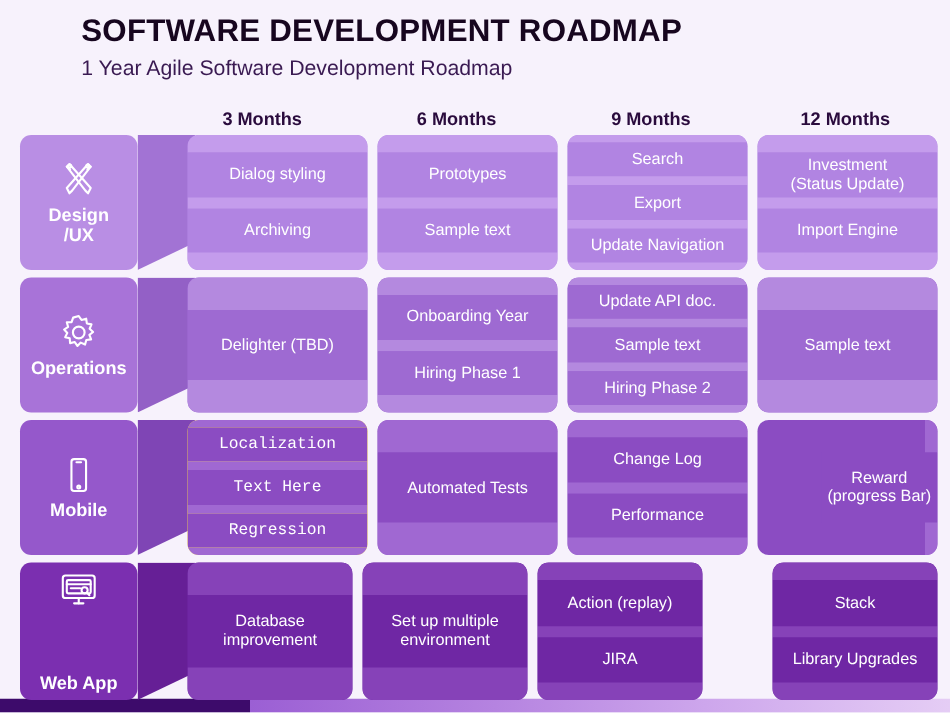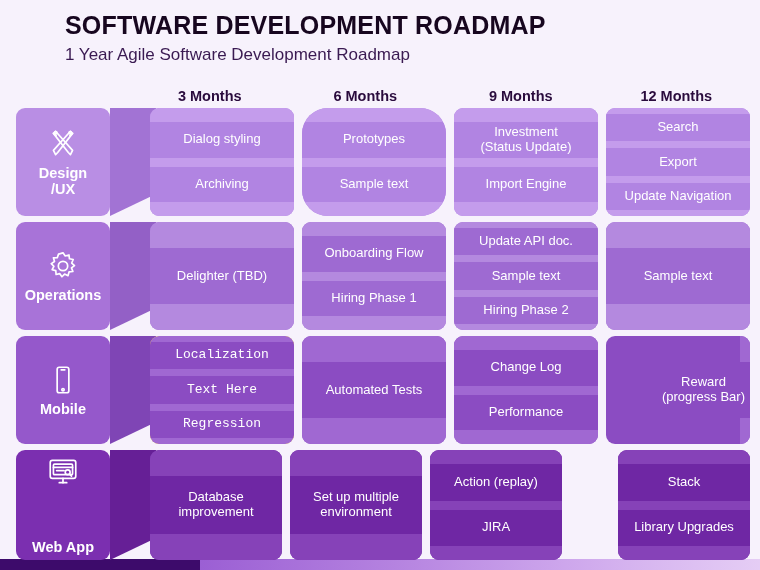--- a/index.html
+++ b/index.html
@@ -203,43 +203,43 @@
         </div>
       </div>
       <div class="cells">
         <div class="cell" style="background: rgb(177, 132, 226);">
           <div class="band spacer" style="background: rgb(196, 156, 236); height: 14px;"></div>
           <div class="band item" style="background: rgb(177, 132, 226);">Dialog styling</div>
           <div class="band spacer" style="background: rgb(196, 156, 236); height: 9px;"></div>
           <div class="band item" style="background: rgb(177, 132, 226);">Archiving</div>
           <div class="band spacer" style="background: rgb(196, 156, 236); height: 14px;"></div>
         </div>
-        <div class="cell" style="background: rgb(177, 132, 226); border-radius: 26px;">
+        <div class="cell" style="background: rgb(177, 132, 226);">
           <div class="band spacer" style="background: rgb(196, 156, 236); height: 14px;"></div>
           <div class="band item" style="background: rgb(177, 132, 226);">Prototypes</div>
           <div class="band spacer" style="background: rgb(196, 156, 236); height: 9px;"></div>
           <div class="band item" style="background: rgb(177, 132, 226);">Sample text</div>
-          <div class="band spacer" style="background: rgb(196, 156, 236); height: 14px;"></div>
-        </div>
-        <div class="cell" style="background: rgb(177, 132, 226);">
-          <div class="band spacer" style="background: rgb(196, 156, 236); height: 14px;"></div>
-          <div class="band item" style="background: rgb(177, 132, 226);">Investment
-(Status Update)</div>
-          <div class="band spacer" style="background: rgb(196, 156, 236); height: 9px;"></div>
-          <div class="band item" style="background: rgb(177, 132, 226);">Import Engine</div>
           <div class="band spacer" style="background: rgb(196, 156, 236); height: 14px;"></div>
         </div>
         <div class="cell" style="background: rgb(177, 132, 226);">
           <div class="band spacer" style="background: rgb(196, 156, 236); height: 6px;"></div>
           <div class="band item" style="background: rgb(177, 132, 226);">Search</div>
           <div class="band spacer" style="background: rgb(196, 156, 236); height: 7px;"></div>
           <div class="band item" style="background: rgb(177, 132, 226);">Export</div>
           <div class="band spacer" style="background: rgb(196, 156, 236); height: 7px;"></div>
           <div class="band item" style="background: rgb(177, 132, 226);">Update Navigation</div>
           <div class="band spacer" style="background: rgb(196, 156, 236); height: 6px;"></div>
+        </div>
+        <div class="cell" style="background: rgb(177, 132, 226);">
+          <div class="band spacer" style="background: rgb(196, 156, 236); height: 14px;"></div>
+          <div class="band item" style="background: rgb(177, 132, 226);">Investment
+(Status Update)</div>
+          <div class="band spacer" style="background: rgb(196, 156, 236); height: 9px;"></div>
+          <div class="band item" style="background: rgb(177, 132, 226);">Import Engine</div>
+          <div class="band spacer" style="background: rgb(196, 156, 236); height: 14px;"></div>
         </div>
       </div>
     </div>
     <div class="roadmap-row" style="height: 108px;">
       <div class="cat-wrap">
         <div class="cat-side" style="background: rgb(147, 96, 198);"></div>
         <div class="cat-tab" style="background: rgb(168, 115, 216);">
           <div class="cat-icon">
             <svg viewBox="0 0 32 32">
               <g fill="none" stroke="#ffffff" stroke-width="1.6" stroke-linecap="round" stroke-linejoin="round">
@@ -252,21 +252,21 @@
         </div>
       </div>
       <div class="cells">
         <div class="cell" style="background: rgb(158, 106, 210);">
           <div class="band spacer" style="background: rgb(180, 137, 223); height: 26px;"></div>
           <div class="band item" style="background: rgb(158, 106, 210);">Delighter (TBD)</div>
           <div class="band spacer" style="background: rgb(180, 137, 223); height: 26px;"></div>
         </div>
         <div class="cell" style="background: rgb(158, 106, 210);">
           <div class="band spacer" style="background: rgb(180, 137, 223); height: 14px;"></div>
-          <div class="band item" style="background: rgb(158, 106, 210);">Onboarding Flow</div>
+          <div class="band item" style="background: rgb(158, 106, 210);">Onboarding Year</div>
           <div class="band spacer" style="background: rgb(180, 137, 223); height: 9px;"></div>
           <div class="band item" style="background: rgb(158, 106, 210);">Hiring Phase 1</div>
           <div class="band spacer" style="background: rgb(180, 137, 223); height: 14px;"></div>
         </div>
         <div class="cell" style="background: rgb(158, 106, 210);">
           <div class="band spacer" style="background: rgb(180, 137, 223); height: 6px;"></div>
           <div class="band item" style="background: rgb(158, 106, 210);">Update API doc.</div>
           <div class="band spacer" style="background: rgb(180, 137, 223); height: 7px;"></div>
           <div class="band item" style="background: rgb(158, 106, 210);">Sample text</div>
           <div class="band spacer" style="background: rgb(180, 137, 223); height: 7px;"></div>

